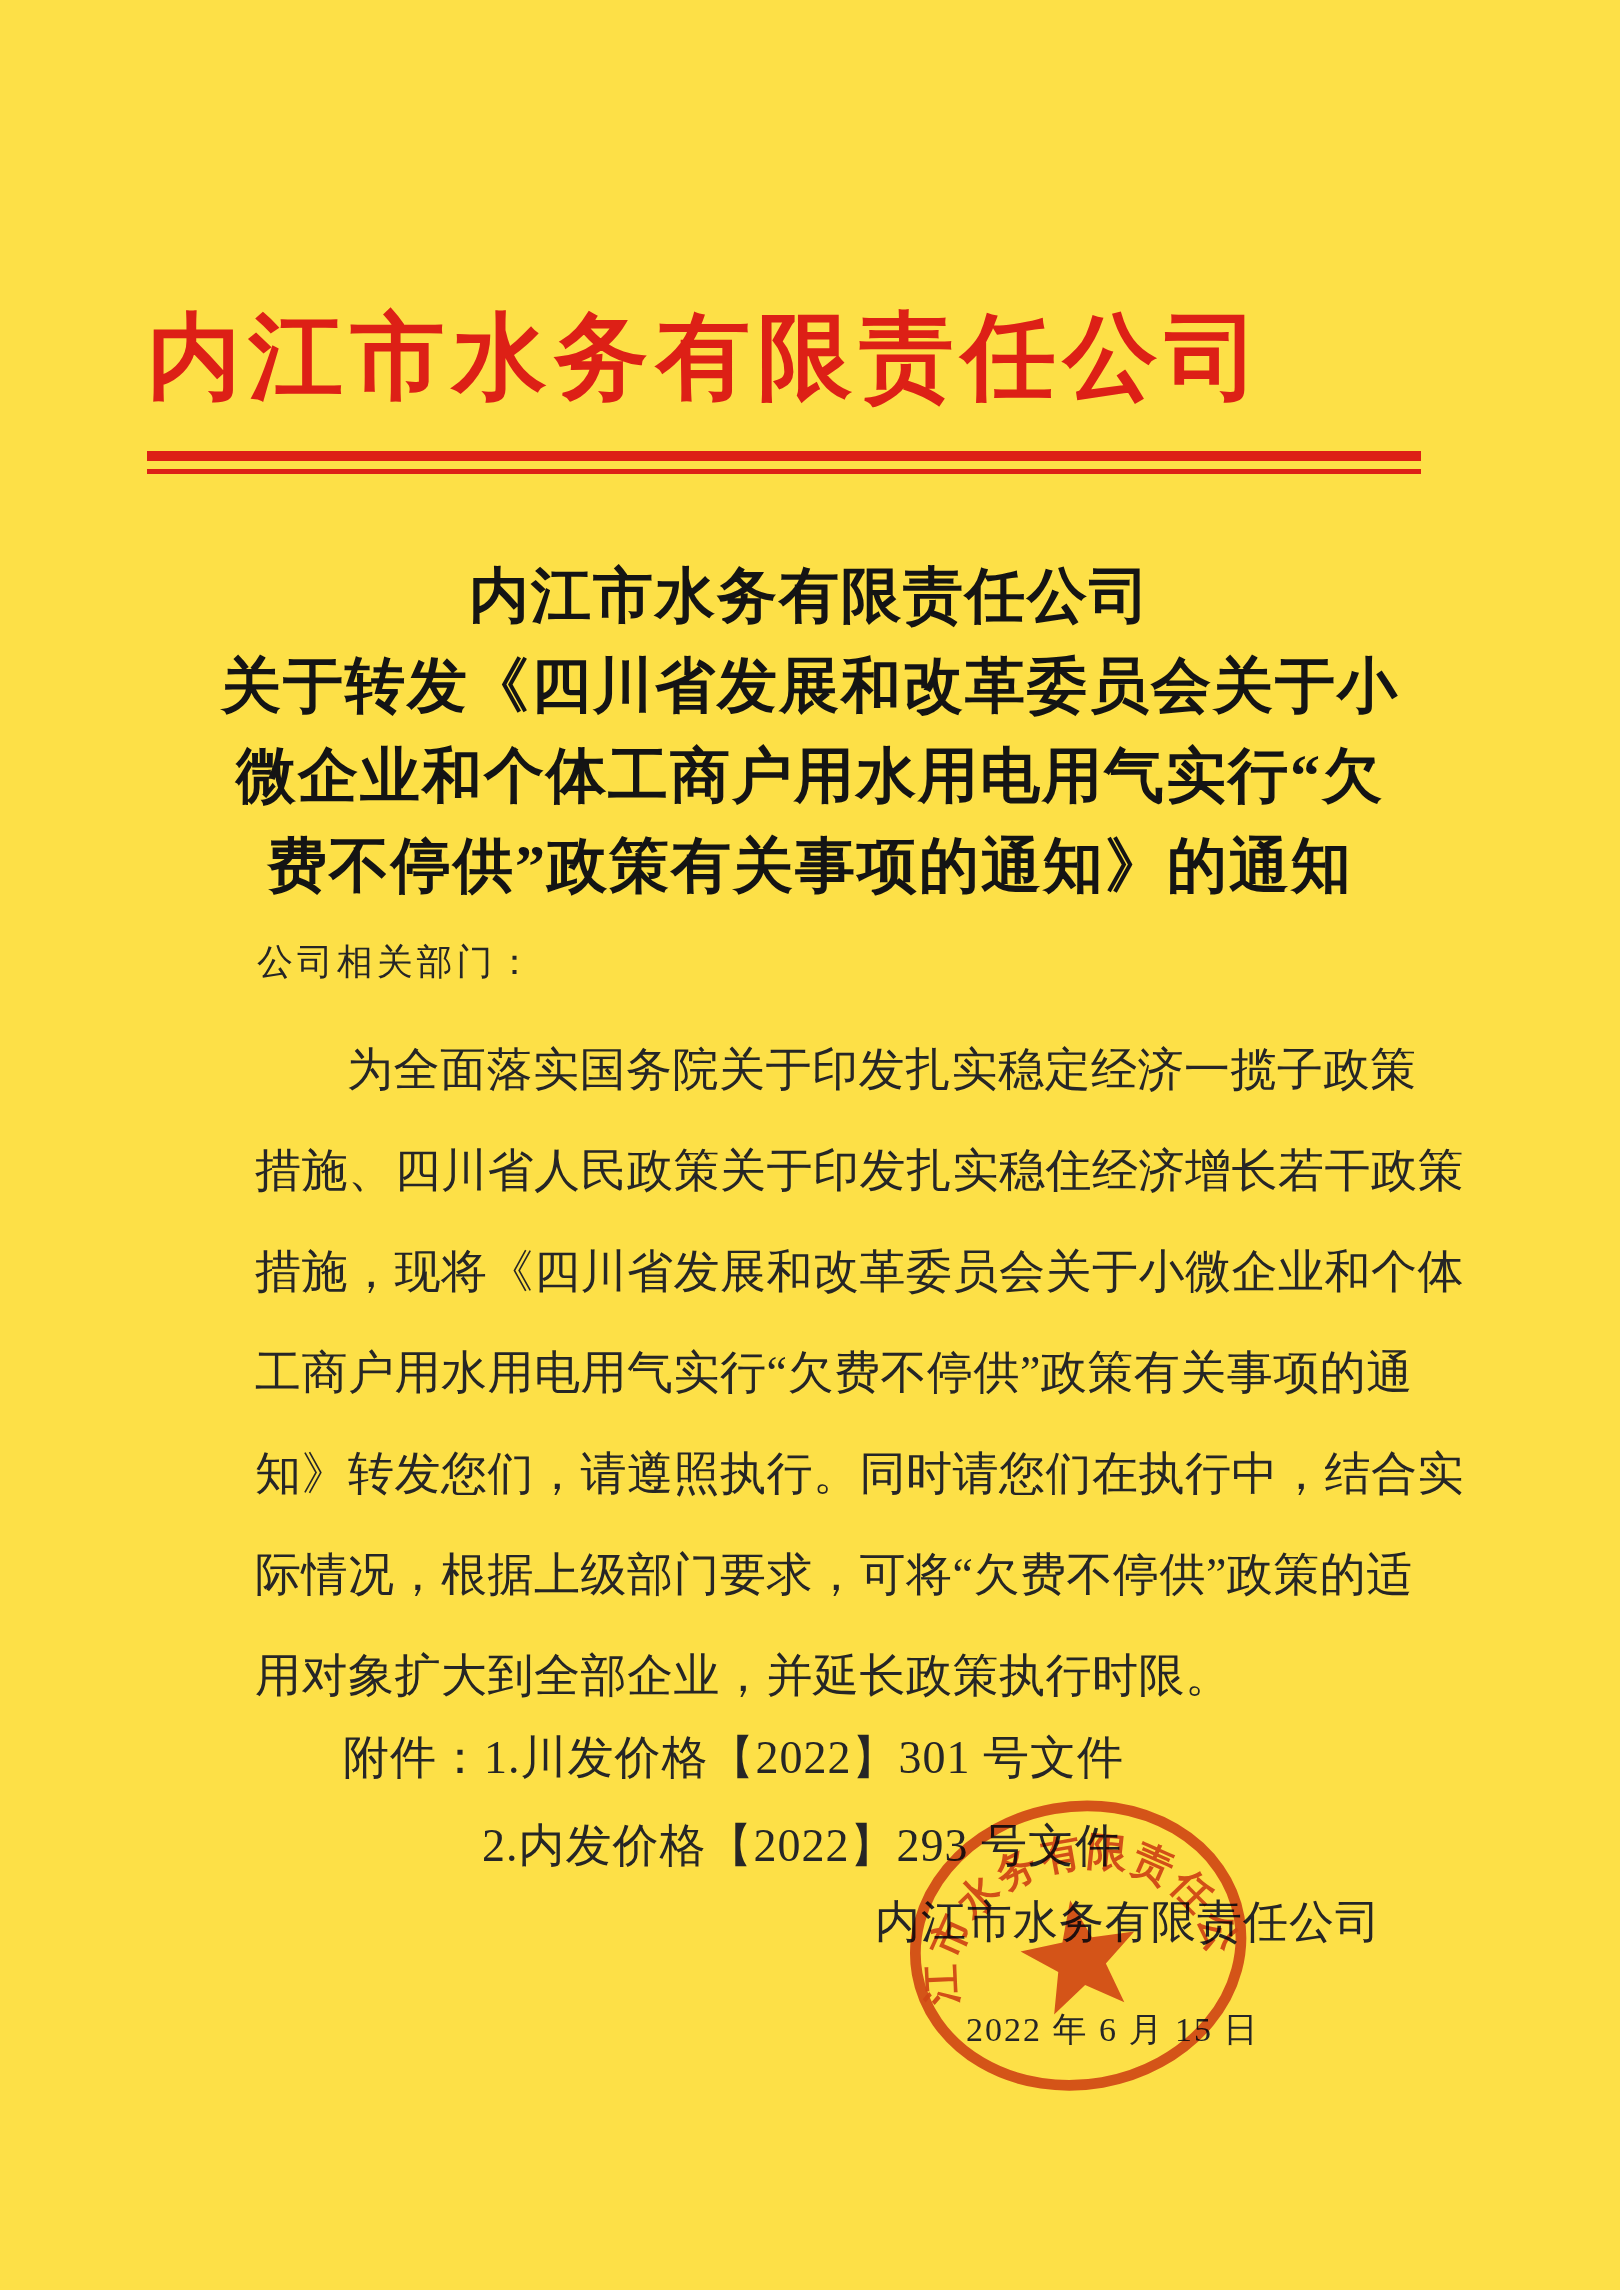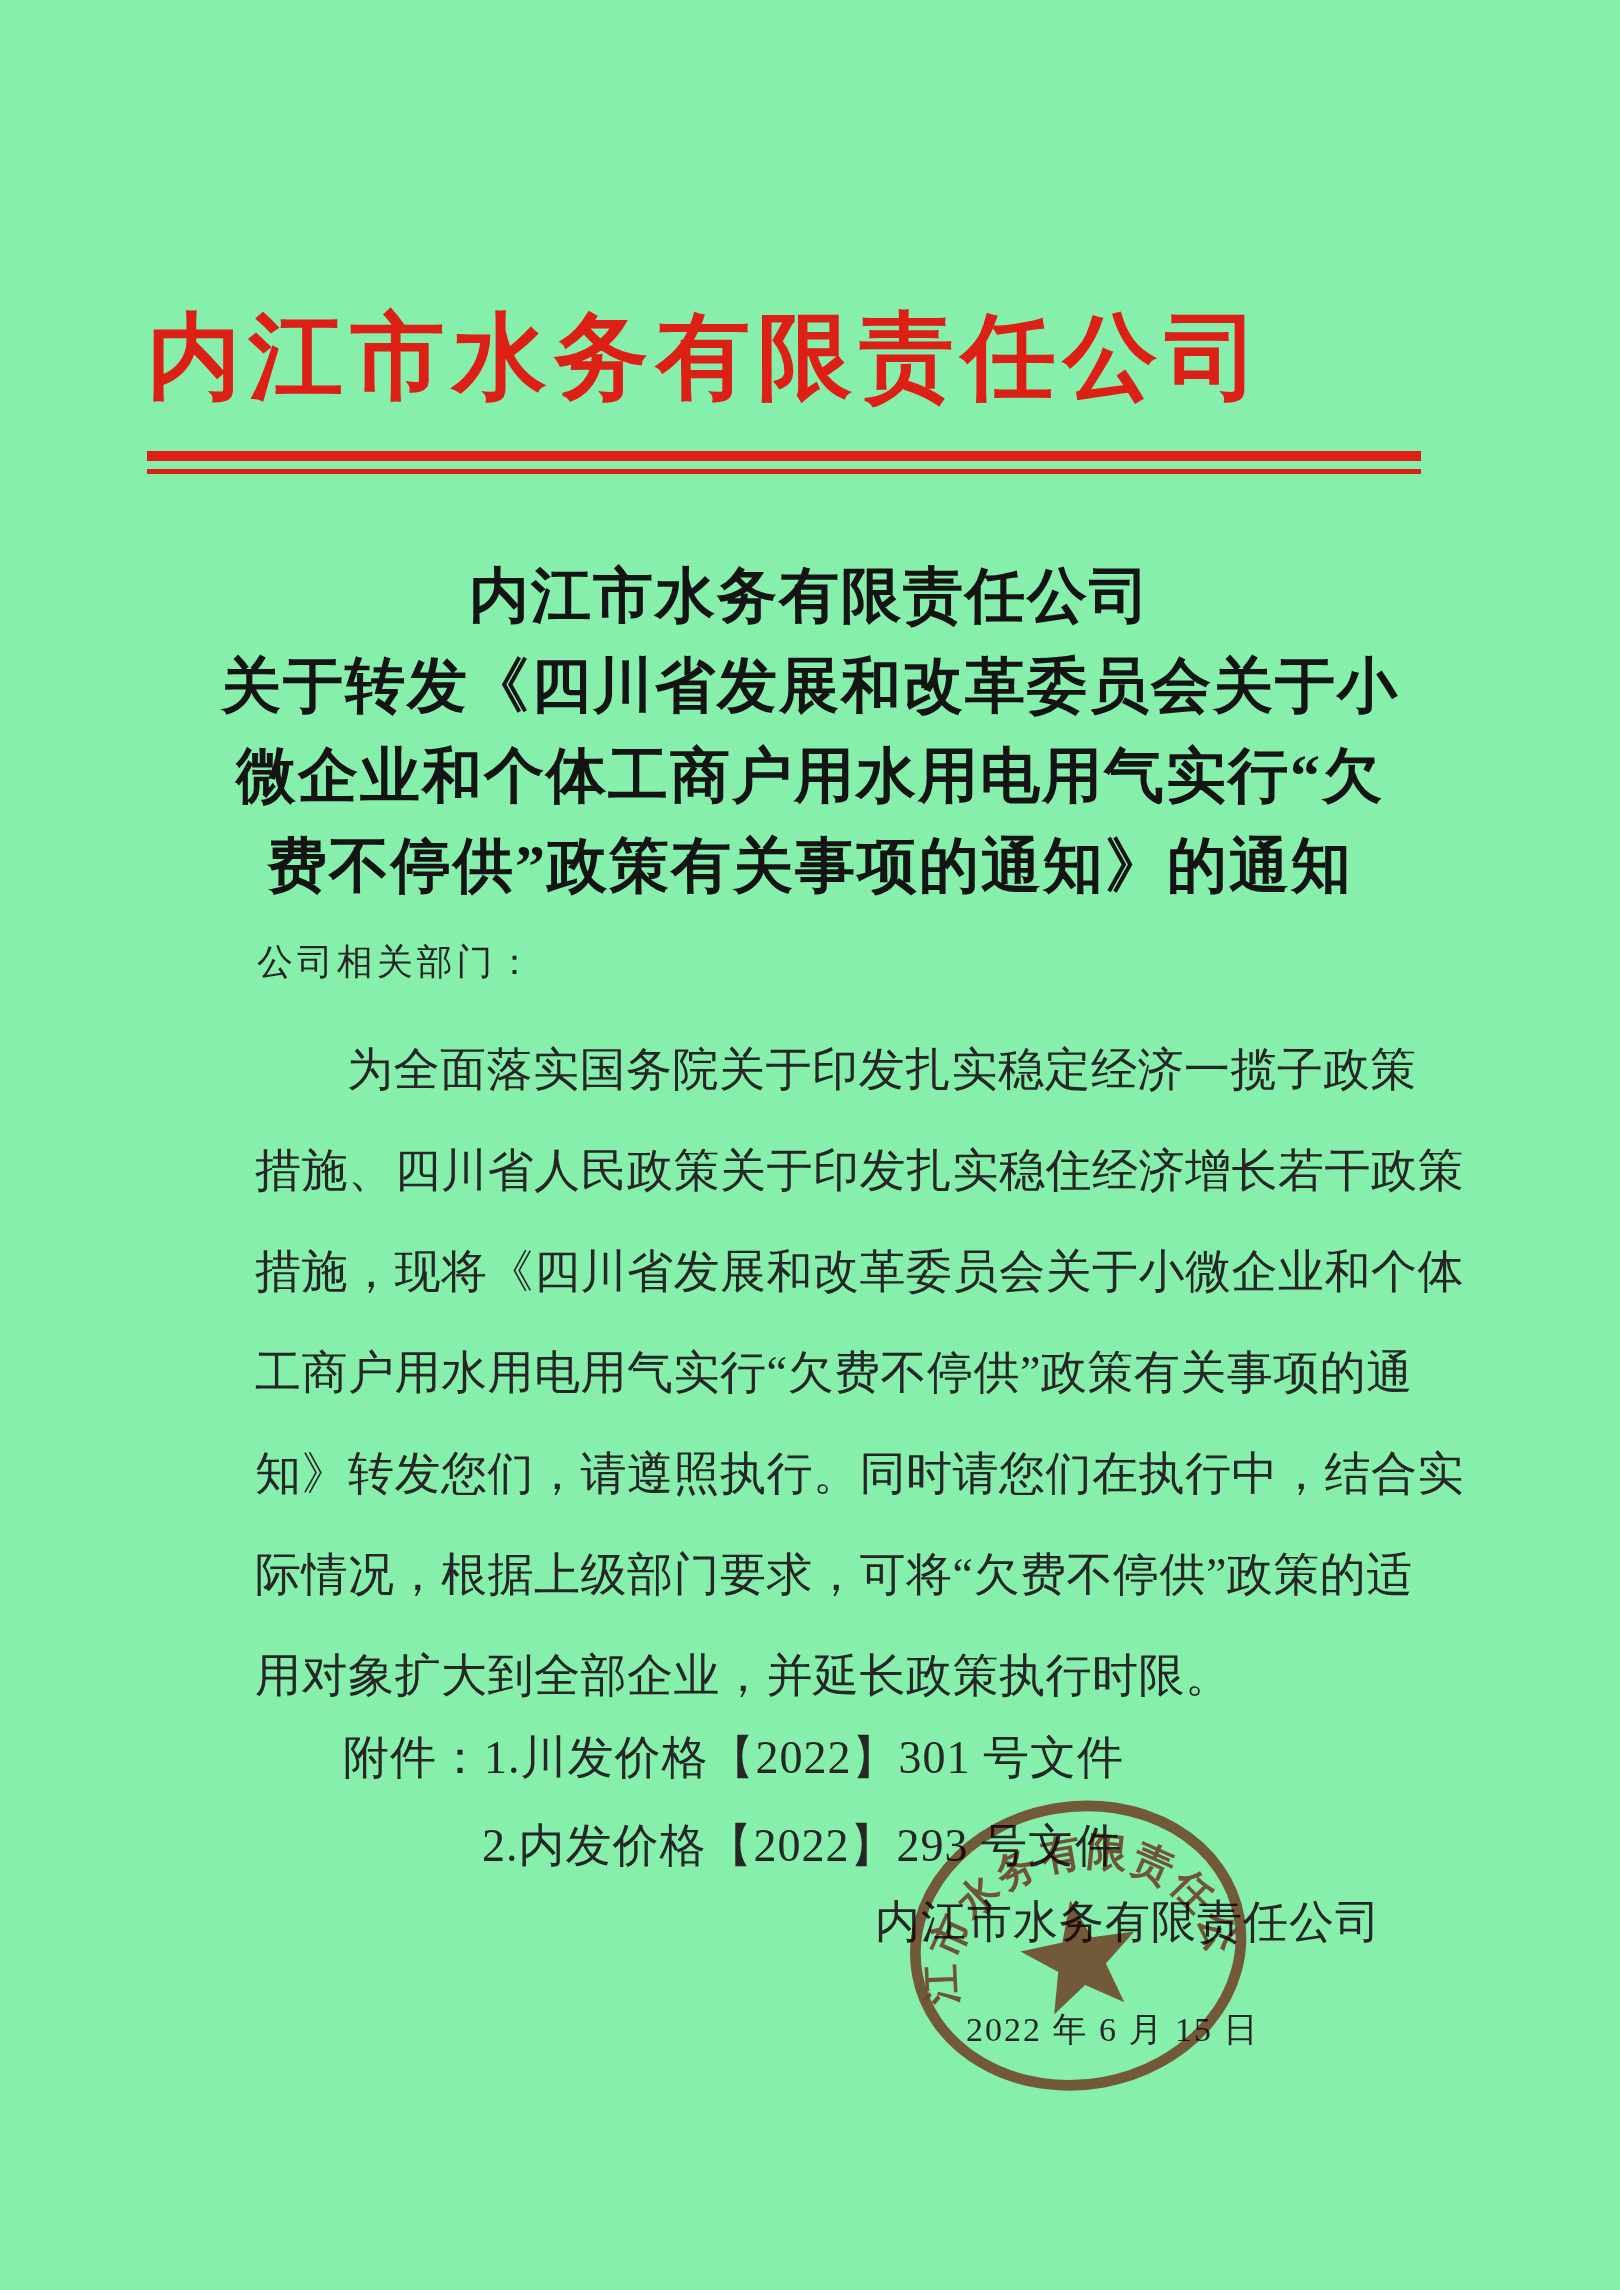--- a/index.html
+++ b/index.html
@@ -1,19 +1,19 @@
 <!DOCTYPE html>
 <html><head>
 <meta charset="utf-8">
 <style>
   html,body{margin:0;padding:0;background:#9a9a9a;}
   .page{
     position:relative;
     width:1620px;height:2291px;
-    background:#86efac;
+    background:#fde047;
     overflow:hidden;
     font-family:"Liberation Serif","DejaVu Serif",serif;
     color:#1f1f1f;
   }
   
   .masthead{
     position:absolute;left:147px;top:294px;width:1157px;
     font-size:94px;font-weight:bold;letter-spacing:7.8px;
     color:#dd2016;white-space:nowrap;
   }

